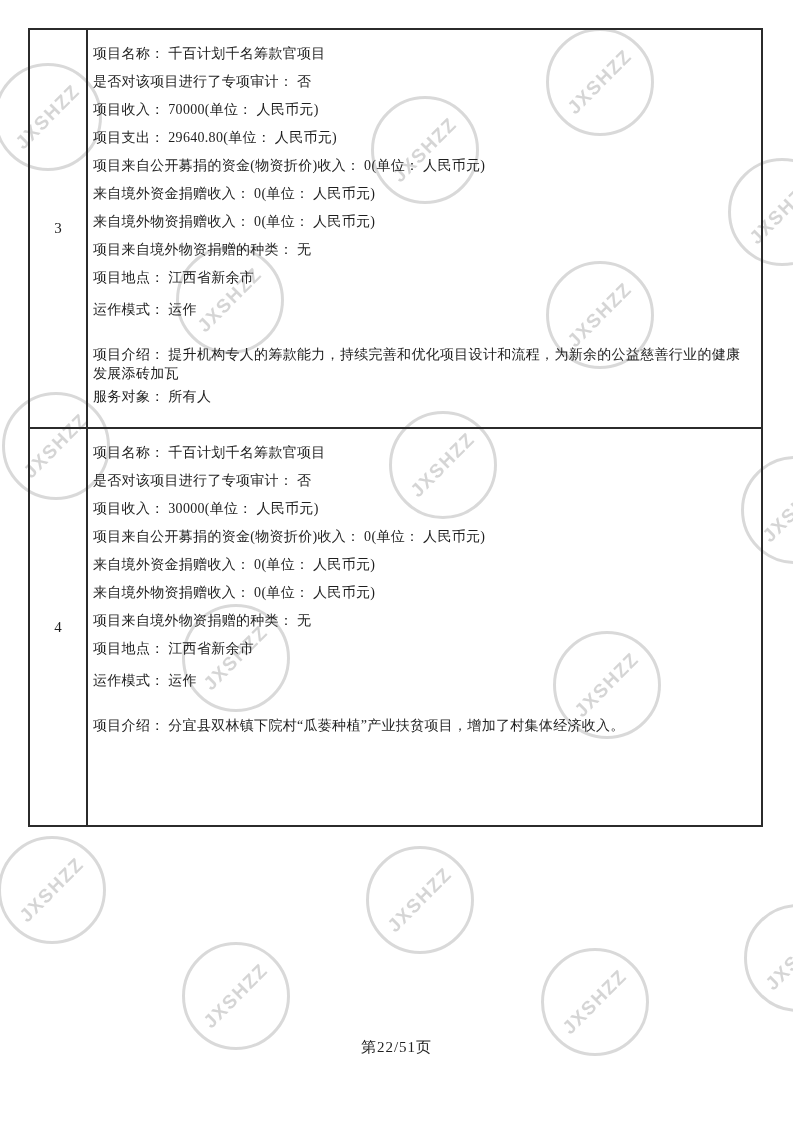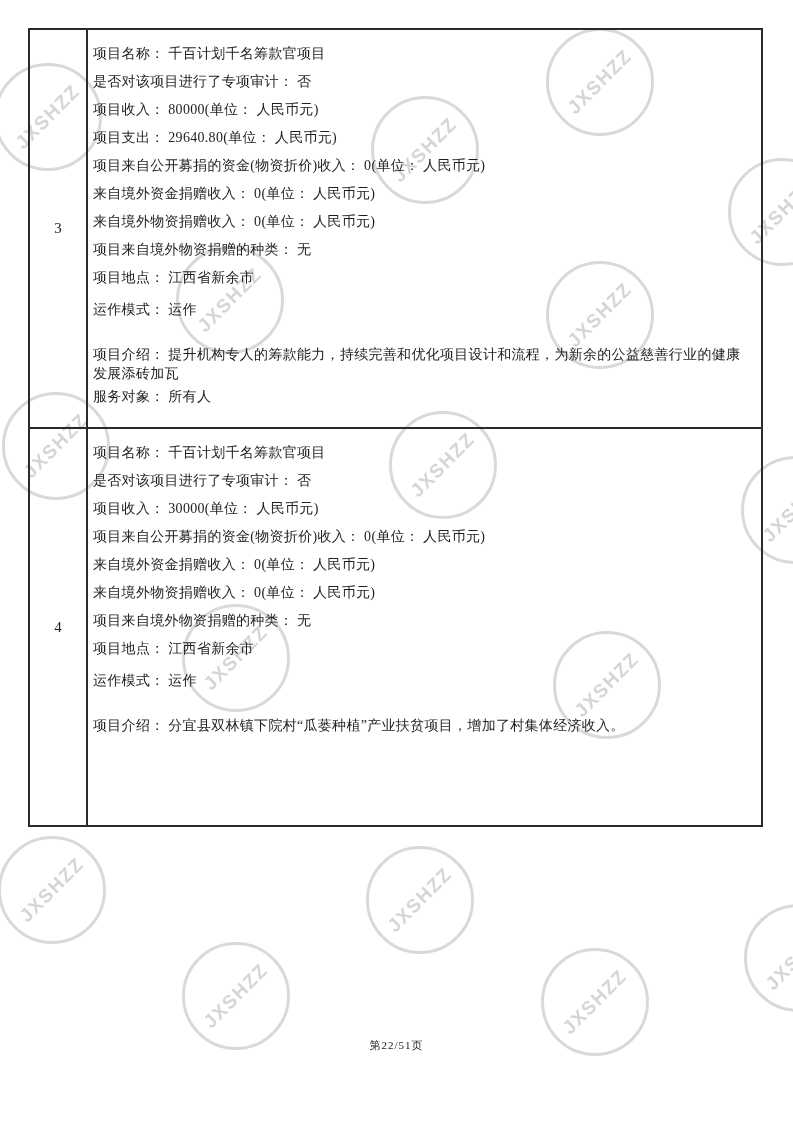--- a/index.html
+++ b/index.html
@@ -72,21 +72,21 @@
     line-height: 19px;
     white-space: normal;
   }
 
   
   .footer {
     position: absolute;
     left: 0; top: 1038px;
     width: 100%;
     text-align: center;
-    font-size: 11px;
+    font-size: 15px;
     letter-spacing: 1px;
     z-index: 1;
   }
 </style>
 </head>
 <body>
 
 <div class="wm-layer">
   <div class="wm" style="left:-6px;  top:63px;">
       <span class="wm-text">JXSHZZ</span>
@@ -140,21 +140,21 @@
 
 <div class="report-table">
 
   <div class="trow row-a">
     <div class="cell-index">
       <span>3</span>
     </div>
     <div class="cell-body">
       <div class="line">项目名称： 千百计划千名筹款官项目</div>
       <div class="line">是否对该项目进行了专项审计： 否</div>
-      <div class="line">项目收入： 80000(单位： 人民币元)</div>
+      <div class="line">项目收入： 70000(单位： 人民币元)</div>
       <div class="line">项目支出： 29640.80(单位： 人民币元)</div>
       <div class="line">项目来自公开募捐的资金(物资折价)收入： 0(单位： 人民币元)</div>
       <div class="line">来自境外资金捐赠收入： 0(单位： 人民币元)</div>
       <div class="line">来自境外物资捐赠收入： 0(单位： 人民币元)</div>
       <div class="line">项目来自境外物资捐赠的种类： 无</div>
       <div class="line">项目地点： 江西省新余市</div>
       <div class="line gap">运作模式： 运作</div>
       <div class="line intro">项目介绍： 提升机构专人的筹款能力，持续完善和优化项目设计和流程，为新余的公益慈善行业的健康发展添砖加瓦</div>
       <div class="line">服务对象： 所有人</div>
     </div>

